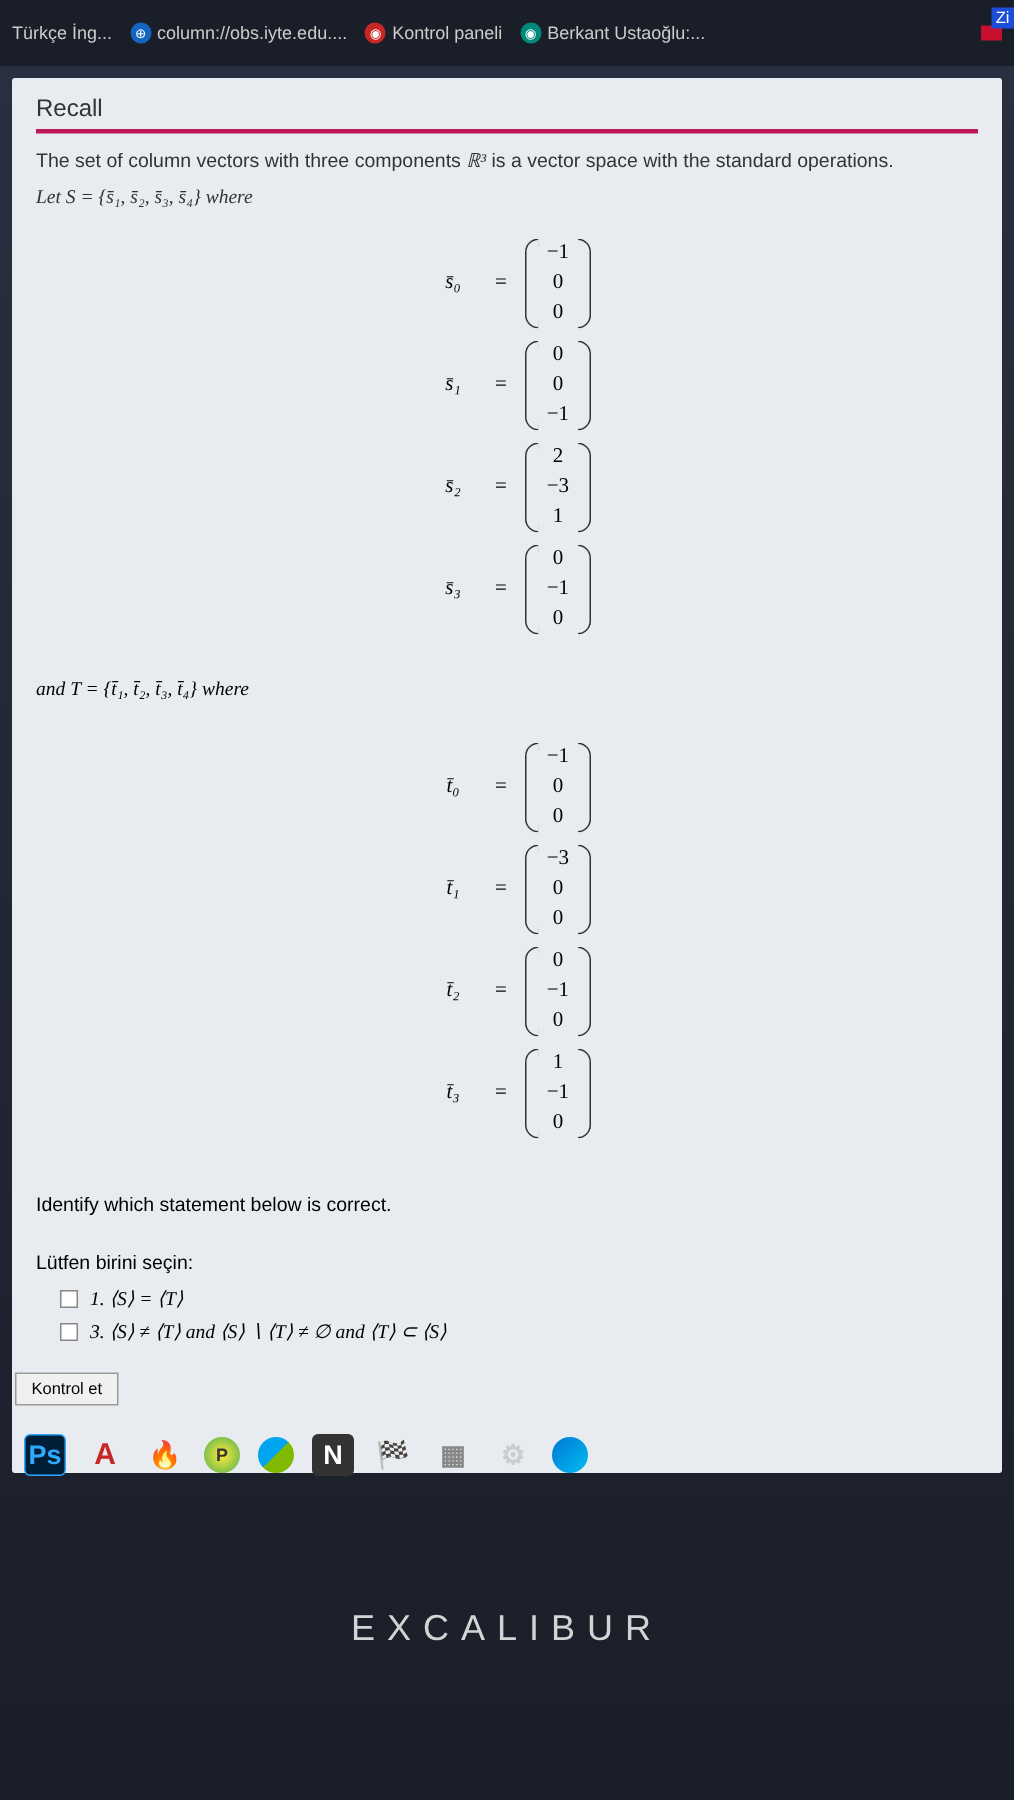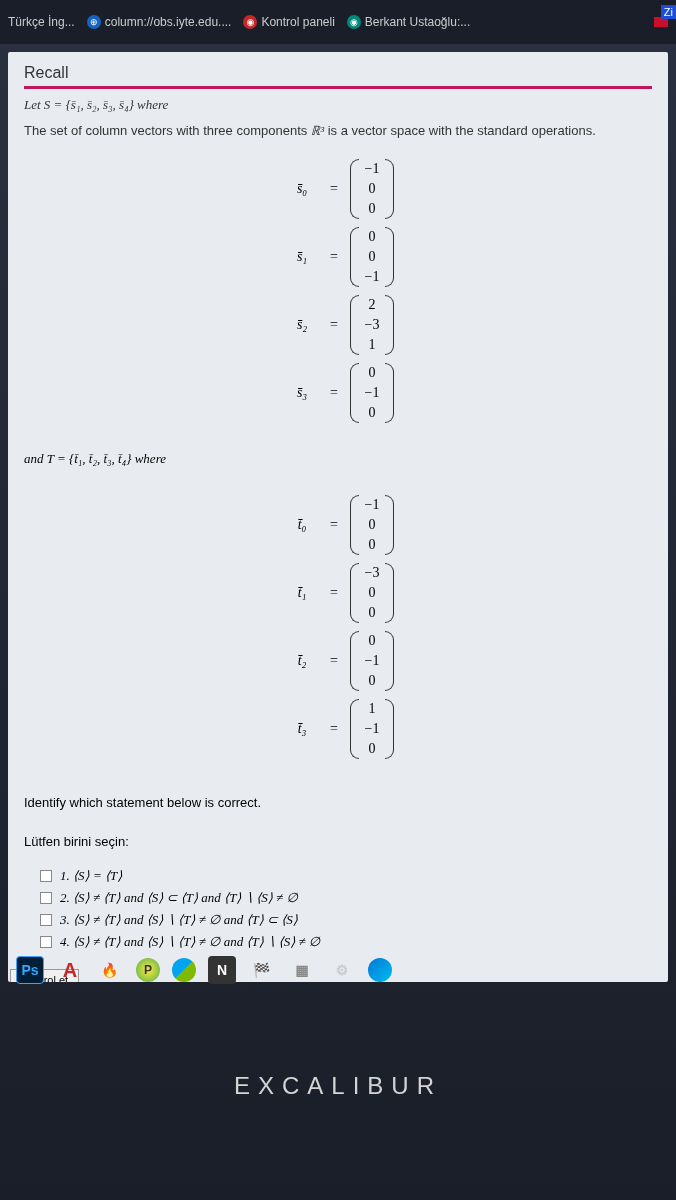--- a/index.html
+++ b/index.html
@@ -159,21 +159,21 @@
       gap: 12px;
       padding: 0 8px;
     }
     .tb-icon {
       width: 28px;
       height: 28px;
       border-radius: 4px;
       display: flex;
       align-items: center;
       justify-content: center;
-      font-size: 14px;
+      font-size: 18px;
       font-weight: bold;
     }
     .ps-icon { background: #001e36; color: #31a8ff; border: 1px solid #31a8ff; }
     .a-icon { color: #c62828; font-size: 20px; }
     .flame-icon { color: #ff6f00; }
     .p-icon { background: radial-gradient(circle,#ffeb3b,#4caf50); border-radius: 50%; width: 24px; height: 24px; color: #333; font-size: 12px; }
     .ms-icon { background: linear-gradient(135deg,#00a4ef 50%,#7fba00 50%); border-radius: 50%; width: 24px; height: 24px; }
     .n-icon { color: #fff; background: #333; }
     .flag-icon { color: #0078d4; }
     .grid-icon { color: #888; }
@@ -227,24 +227,24 @@
     <span>Berkant Ustaoğlu:...</span>
   </div>
   <div style="flex:1"></div>
   <span class="small-flag"></span>
   <span class="zi-badge">Zi</span>
 </div>
 
 <div class="content-area">
   <div class="recall-header">
     <div class="recall-title">Recall</div>
-    <div class="recall-text math-formula">Let S = {s̄₁, s̄₂, s̄₃, s̄₄} where</div>
     <div class="recall-text">
       <span>The set of column vectors with three components </span><span class="math-formula">ℝ³</span><span> is a vector space with the standard operations.</span>
     </div>
+    <div class="recall-text math-formula">Let S = {s̄₁, s̄₂, s̄₃, s̄₄} where</div>
   </div>
 
   <div class="vectors-display">
     <div class="vector-row">
       <span class="vector-label math-formula">s̄₀</span>
       <span class="vector-eq">=</span>
       <span class="vector-bracket">
         <span class="vector-val">−1</span>
         <span class="vector-val">0</span>
         <span class="vector-val">0</span>
@@ -316,36 +316,28 @@
         <span class="vector-val">1</span>
         <span class="vector-val">−1</span>
         <span class="vector-val">0</span>
       </span>
     </div>
   </div>
 
   <div class="instruction">Identify which statement below is correct.</div>
 
   <div class="question-box">
-    <div style="margin-bottom:16px">Lütfen birini seçin:</div>
+    <div style="margin-bottom:6px">Lütfen birini seçin:</div>
     <div class="option-row">
       <span class="checkbox"></span>
       <span class="math-formula">1. ⟨S⟩ = ⟨T⟩</span>
     </div>
     <div class="option-row">
       <span class="checkbox"></span>
-      <span class="math-formula">2. ⟨S⟩ ≠ ⟨T⟩ and ⟨S⟩ ⊂ ⟨T⟩ and ⟨T⟩ ∖ ⟨S⟩ ≠ ∅</span>
-    </div>
-    <div class="option-row">
-      <span class="checkbox"></span>
       <span class="math-formula">3. ⟨S⟩ ≠ ⟨T⟩ and ⟨S⟩ ∖ ⟨T⟩ ≠ ∅ and ⟨T⟩ ⊂ ⟨S⟩</span>
-    </div>
-    <div class="option-row">
-      <span class="checkbox"></span>
-      <span class="math-formula">4. ⟨S⟩ ≠ ⟨T⟩ and ⟨S⟩ ∖ ⟨T⟩ ≠ ∅ and ⟨T⟩ ∖ ⟨S⟩ ≠ ∅</span>
     </div>
   </div>
 
   <button class="kontrol-btn">Kontrol et</button>
 </div>
 
 <div class="taskbar">
   <div class="tb-icon ps-icon">Ps</div>
   <div class="tb-icon a-icon">A</div>
   <div class="tb-icon flame-icon">🔥</div>

